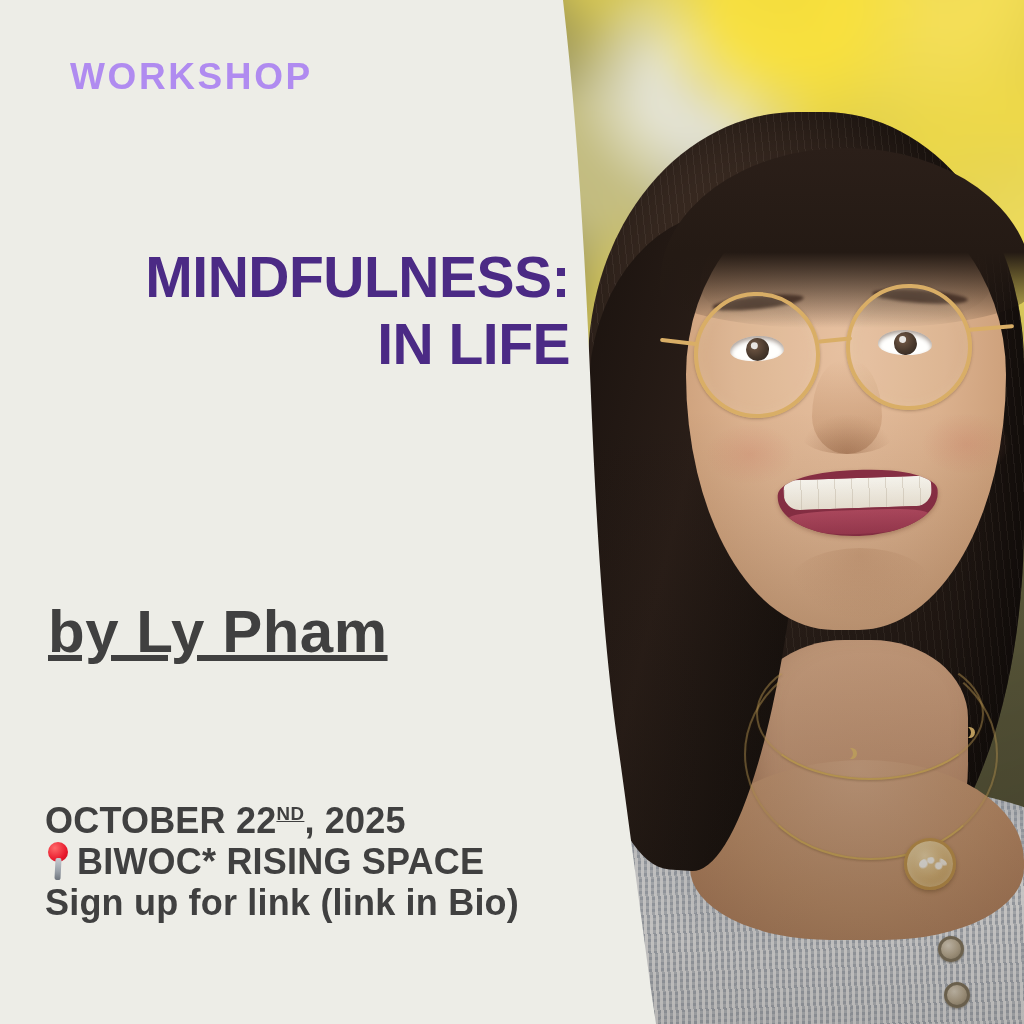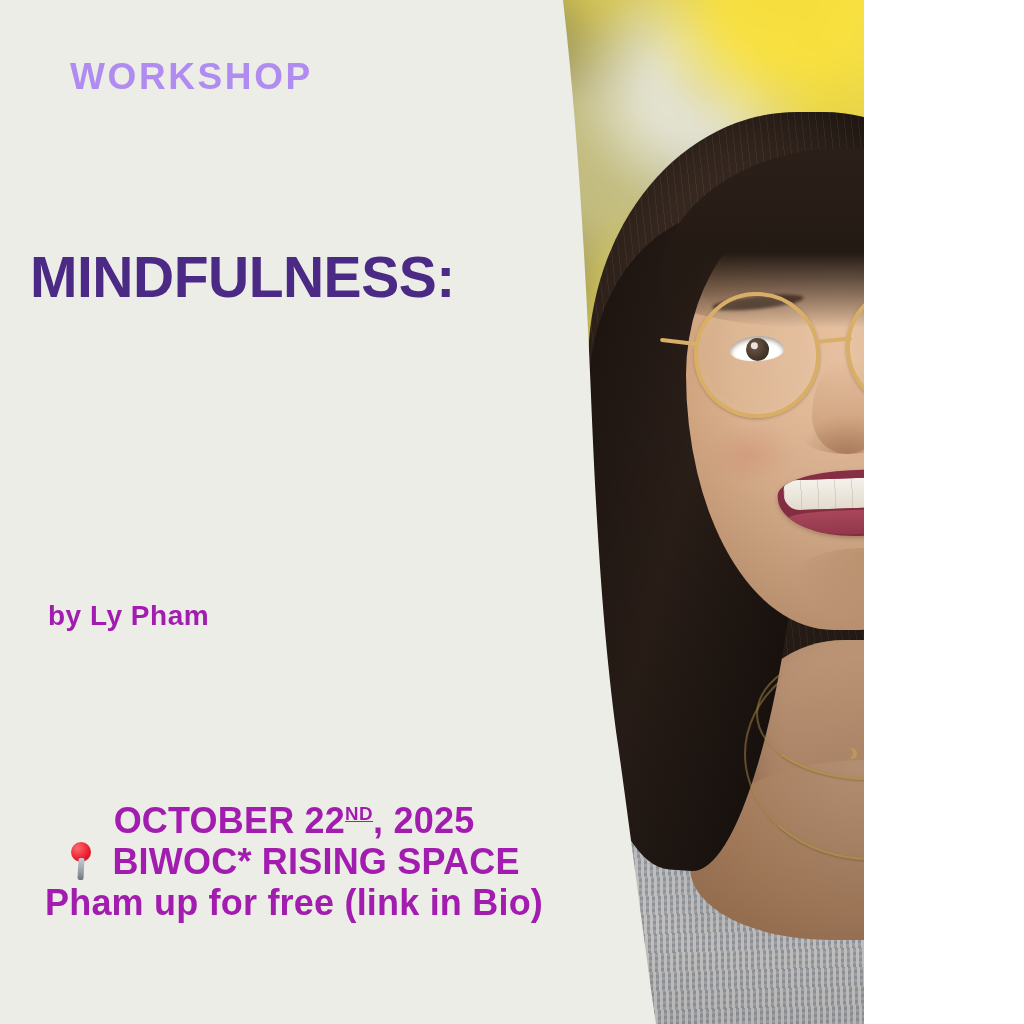--- a/index.html
+++ b/index.html
@@ -5,21 +5,21 @@
 <style>
   html, body {
     margin: 0;
     padding: 0;
     background: #ffffff;
   }
   * { box-sizing: border-box; }
 
   .poster {
     position: relative;
-    width: 864px;
+    width: 1024px;
     height: 1024px;
     overflow: hidden;
     background: #EDEDE7;
     font-family: "Liberation Sans", "DejaVu Sans", sans-serif;
     -webkit-font-smoothing: antialiased;
   }
 
   
   .photo-panel {
     position: absolute;
@@ -389,40 +389,40 @@
     left: 30px;
     top: 206px;
     width: 540px;
     font-size: 57px;
     font-weight: 700;
     line-height: 67px;
     letter-spacing: -0.5px;
     color: #4B2A85;
     text-transform: uppercase;
   }
-  .title .line { display: block; white-space: nowrap; }
+  .title .line { display: block; white-space: nowrap; text-align: right; }
 
   .byline {
     position: absolute;
     left: 48px;
     top: 602px;
-    font-size: 28px;
+    font-size: 60px;
     font-weight: 700;
     letter-spacing: 0.5px;
-    color: #a21caf;
+    color: #404040;
     line-height: 1;
     white-space: nowrap;
+    text-decoration: underline;
   }
 
   .details {
     position: absolute;
     left: 45px;
     top: 793px;
-    color: #a21caf;
-    text-align: center;
+    color: #404040;
   }
   .details .row { white-space: nowrap; line-height: 41px; }
   .details .d-date,
   .details .d-time,
   .details .d-place {
     font-size: 36px;
     font-weight: 700;
     letter-spacing: 0.2px;
     text-transform: uppercase;
   }
@@ -454,21 +454,21 @@
     background: radial-gradient(circle at 34% 30%, #ff6a6a 0%, #e8192c 62%, #b8111f 100%);
   }
   .pin-icon .needle {
     position: absolute;
     left: 10px; top: 16px;
     width: 6px; height: 22px;
     background: linear-gradient(to bottom, #c9ccd2 0%, #9aa0a8 60%, #6f757d 100%);
     border-radius: 2px;
     transform: rotate(3deg);
   }
-  .place-label { margin-left: 12px; }
+  .place-label { margin-left: 0; }
 </style>
 </head>
 <body>
 
 <div class="poster">
 
   <div class="photo-panel">
     <div class="photo-bg"></div>
 
     <div class="subject">
@@ -527,35 +527,36 @@
 
     <div class="photo-vignette"></div>
   </div>
 
   <div class="content">
 
     <div class="eyebrow">WORKSHOP</div>
 
     <h1 class="title">
       <span class="line">MINDFULNESS:</span>
+      <span class="line">IN LIFE</span>
     </h1>
 
     <div class="byline">by Ly Pham</div>
 
     <div class="details">
 
       <div class="row d-date">
         <span>OCTOBER 22</span><span class="sup">ND</span><span>, 2025</span>
       </div>
 
 
       <div class="row d-place">
         <span class="pin-icon">
           <span class="head"></span>
           <span class="needle"></span>
         </span><span class="place-label">BIWOC*  RISING SPACE</span>
       </div>
 
-      <div class="row d-signup">Pham up for free (link in  Bio)</div>
+      <div class="row d-signup">Sign up for link (link in  Bio)</div>
 
     </div>
   </div>
 </div>
 
 </body></html>

